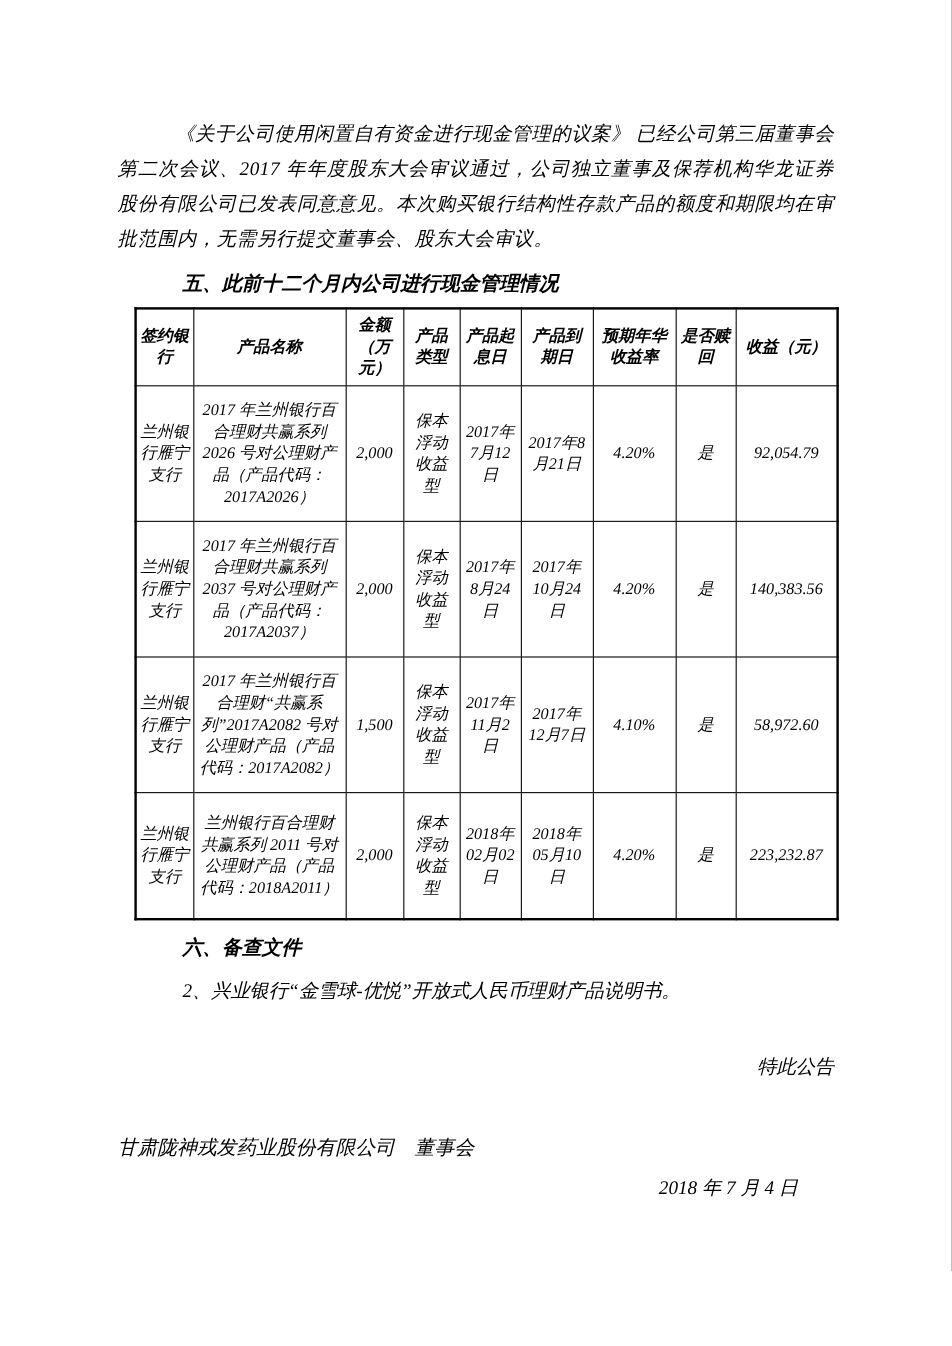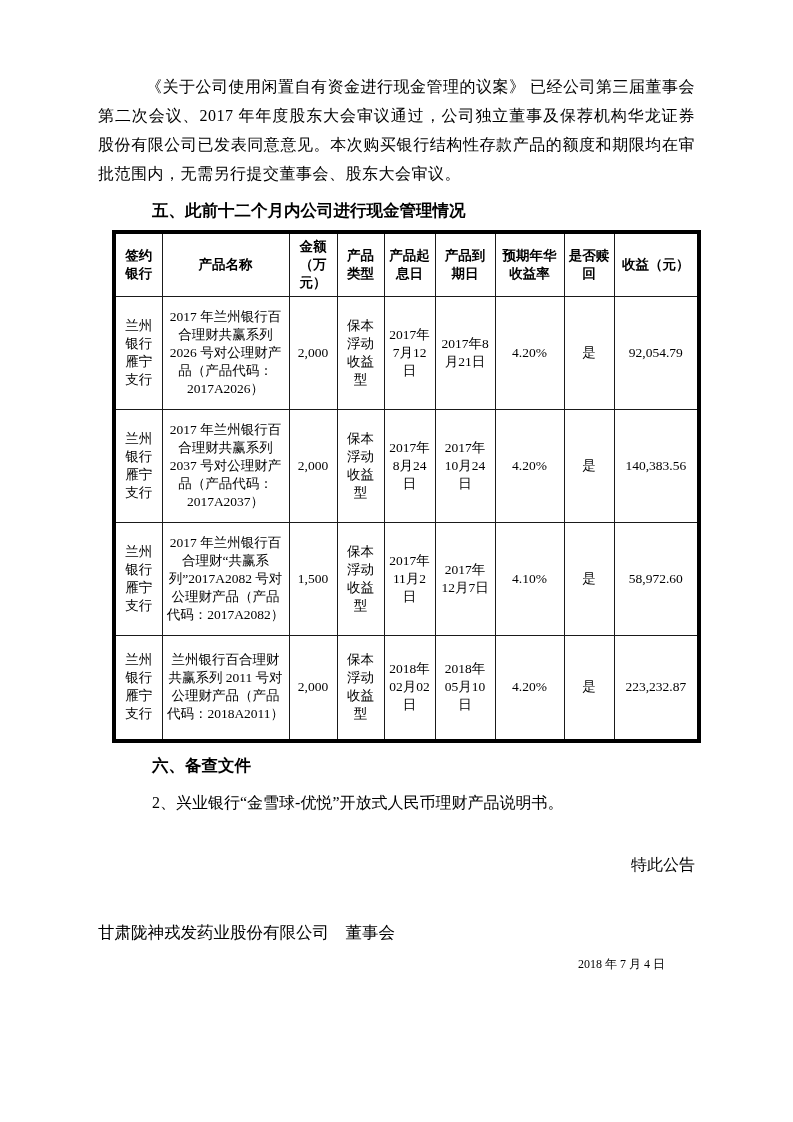--- a/index.html
+++ b/index.html
@@ -1,46 +1,46 @@
 <!DOCTYPE html>
 <html><head>
 <meta charset="utf-8">
 <style>
   html,body{margin:0;padding:0;background:#888;}
   .page{
     width:793px;height:1122px;background:#ffffff;margin:0 auto;
     font-family:"Liberation Serif","DejaVu Serif",serif;color:#000;
     overflow:hidden;box-sizing:border-box;
   }
-  .content{padding:72px 98px 0 98px;box-sizing:border-box;}
+  .content{padding:98px 98px 0 98px;box-sizing:border-box;font-style:italic;}
   .intro{
     margin:0;font-size:16px;line-height:29px;text-align:justify;
     text-indent:3em;letter-spacing:0.5px;
   }
   .sec-heading{
     margin:12px 0 0 54px;font-size:16.5px;font-weight:bold;line-height:22px;
   }
   table.cash-table{
     margin:8px 0 0 14px;border-collapse:collapse;table-layout:fixed;
     width:585px;
-    border:4px solid #000000;
+    border:2px solid #000000;
   }
   table.cash-table th,table.cash-table td{
     border:1px solid #1a1a1a;text-align:center;vertical-align:middle;
     font-size:13.5px;line-height:18px;padding:2px 3px;word-break:break-word;
     box-sizing:border-box;
   }
   table.cash-table th{font-weight:bold;}
   table.cash-table thead tr{height:64px;}
   table.cash-table tbody tr{height:113px;}
   table.cash-table tbody tr:nth-child(4){height:106px;}
   .doc-item{margin:11px 0 0 54px;font-size:16px;line-height:29px;}
   .closing{margin:38px 0 0 54px;font-size:16px;text-align:right;}
   .signature{margin:46px 10px 0 0;font-size:16.5px;}
-  .date-line{margin:12px 30px 0 0;font-size:12px;text-align:right;}
+  .date-line{margin:12px 30px 0 0;font-size:16px;text-align:right;}
 </style>
 </head>
 <body>
 
 <div class="page">
   <div class="content">
 
     <p class="intro">《关于公司使用闲置自有资金进行现金管理的议案》 已经公司第三届董事会第二次会议、2017 年年度股东大会审议通过，公司独立董事及保荐机构华龙证券股份有限公司已发表同意意见。本次购买银行结构性存款产品的额度和期限均在审批范围内，无需另行提交董事会、股东大会审议。</p>
 
     <div class="sec-heading">五、此前十二个月内公司进行现金管理情况</div>

